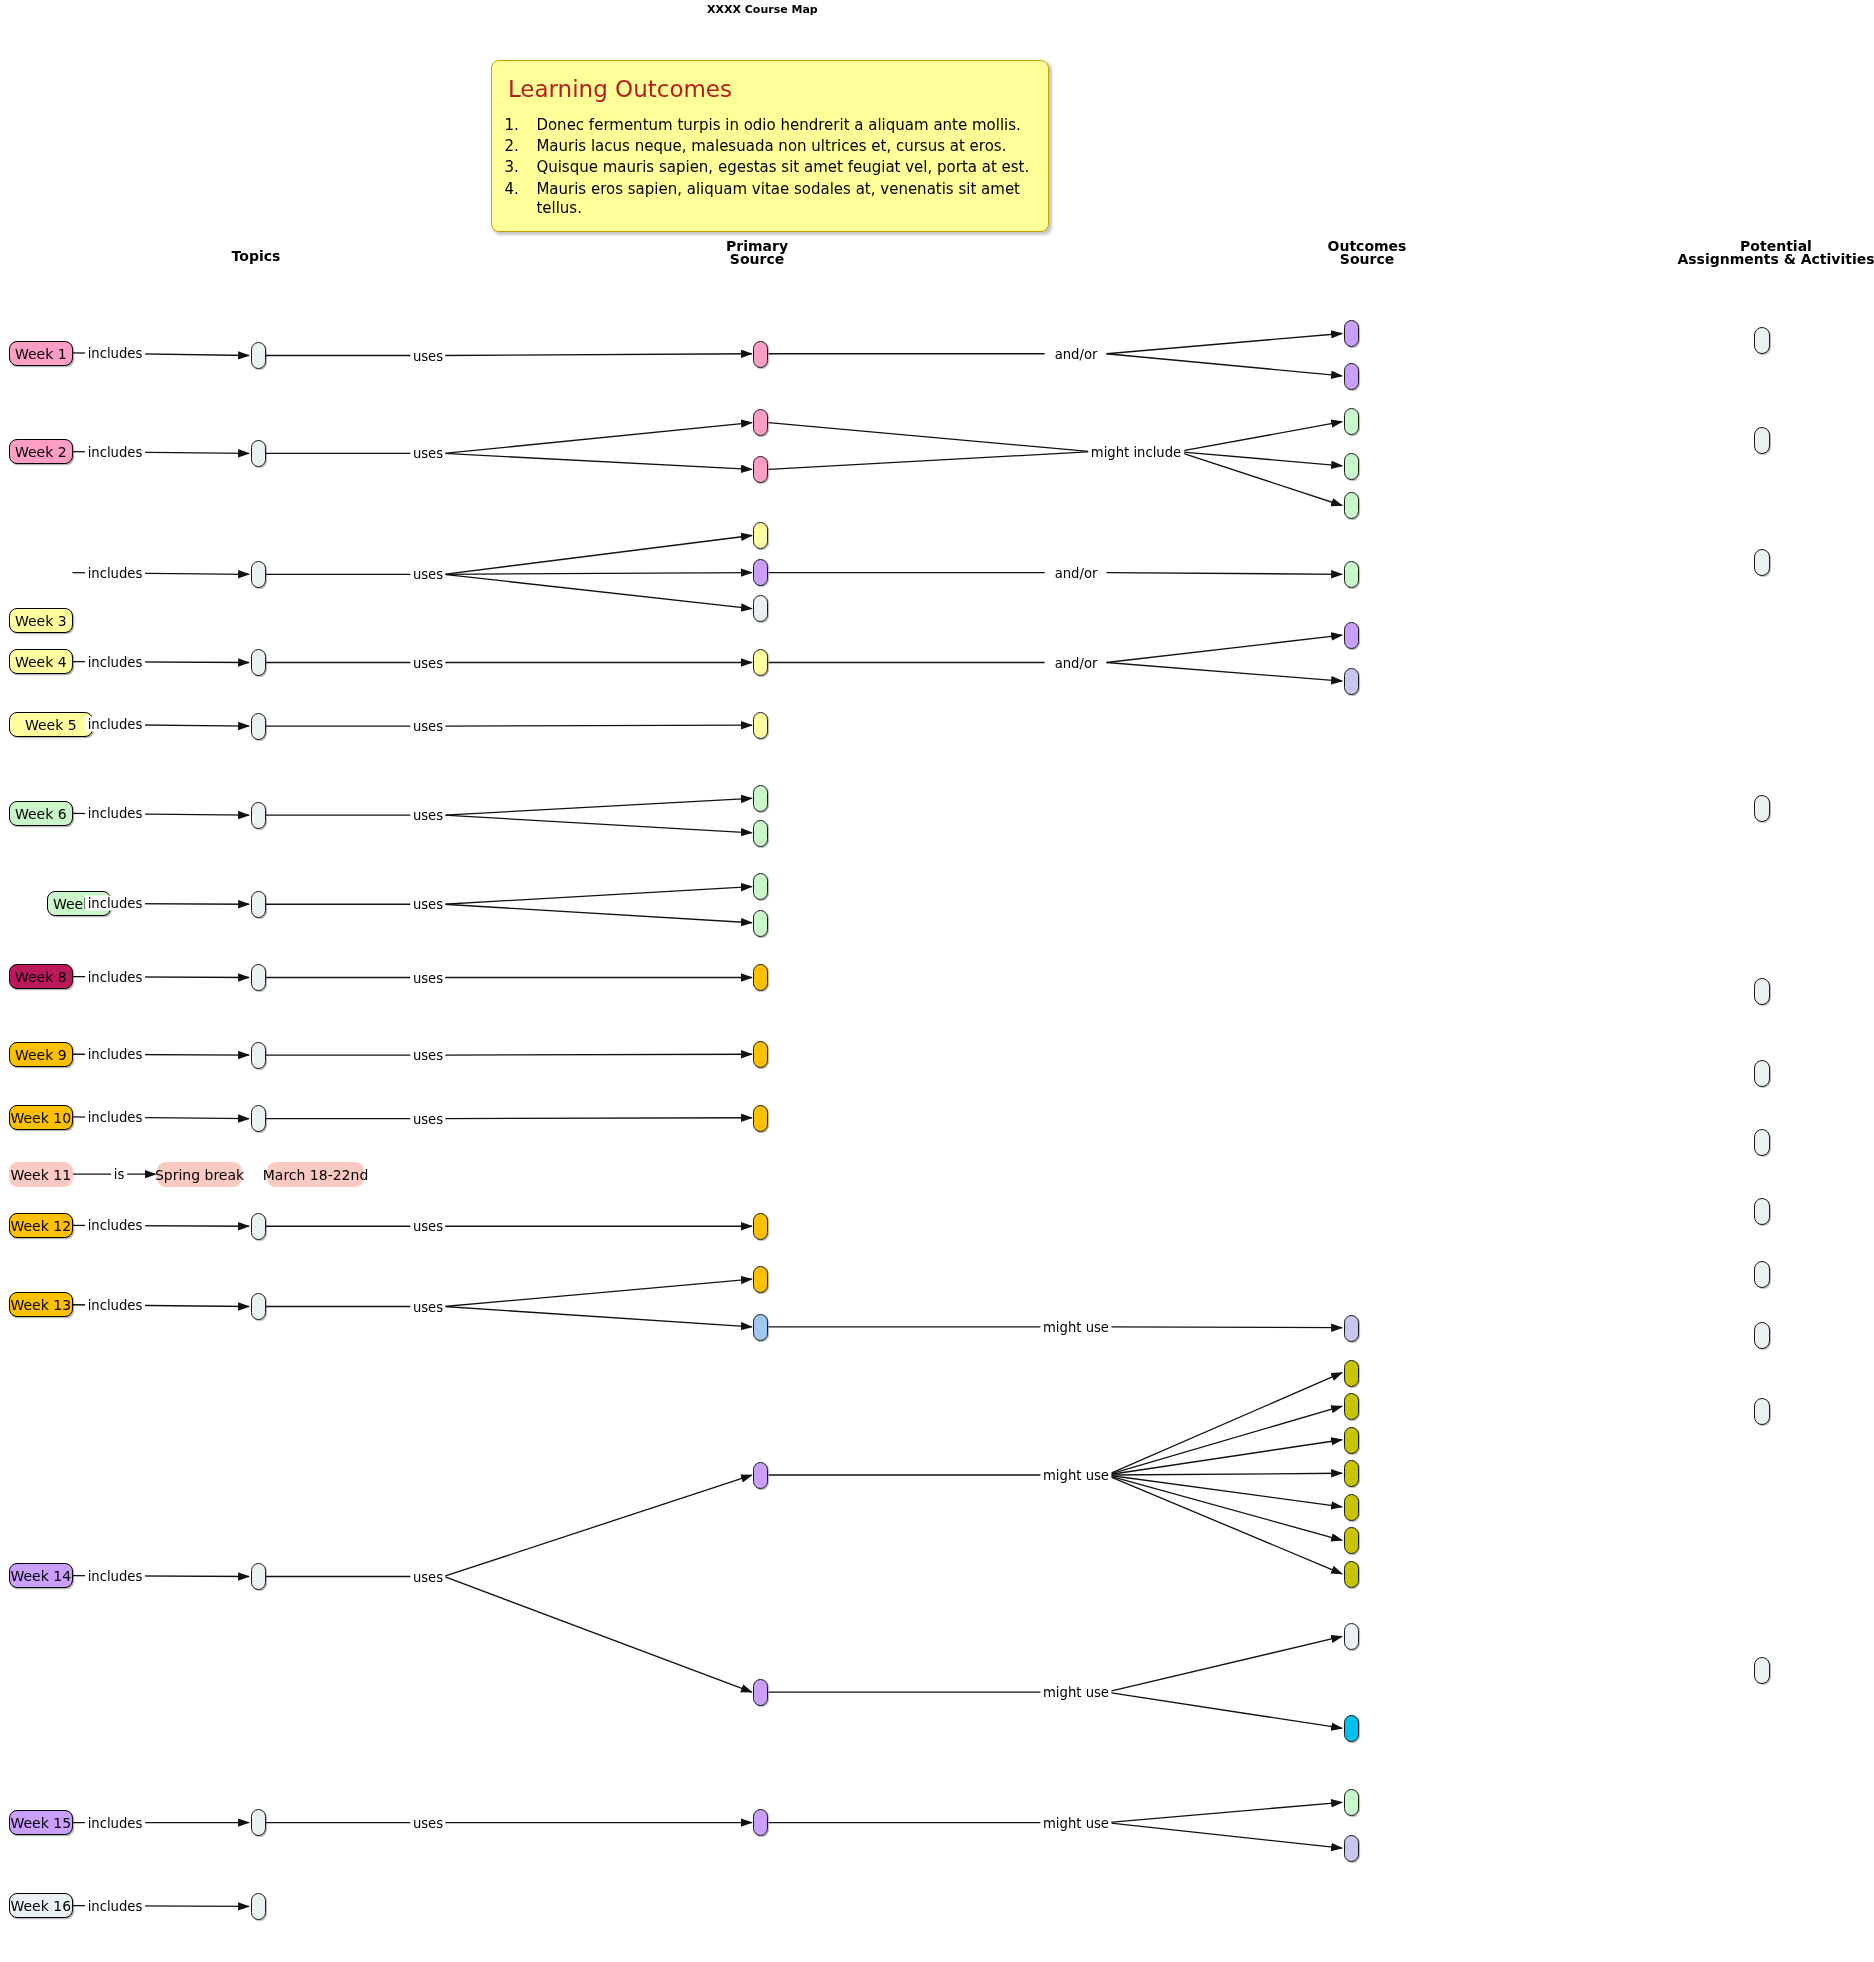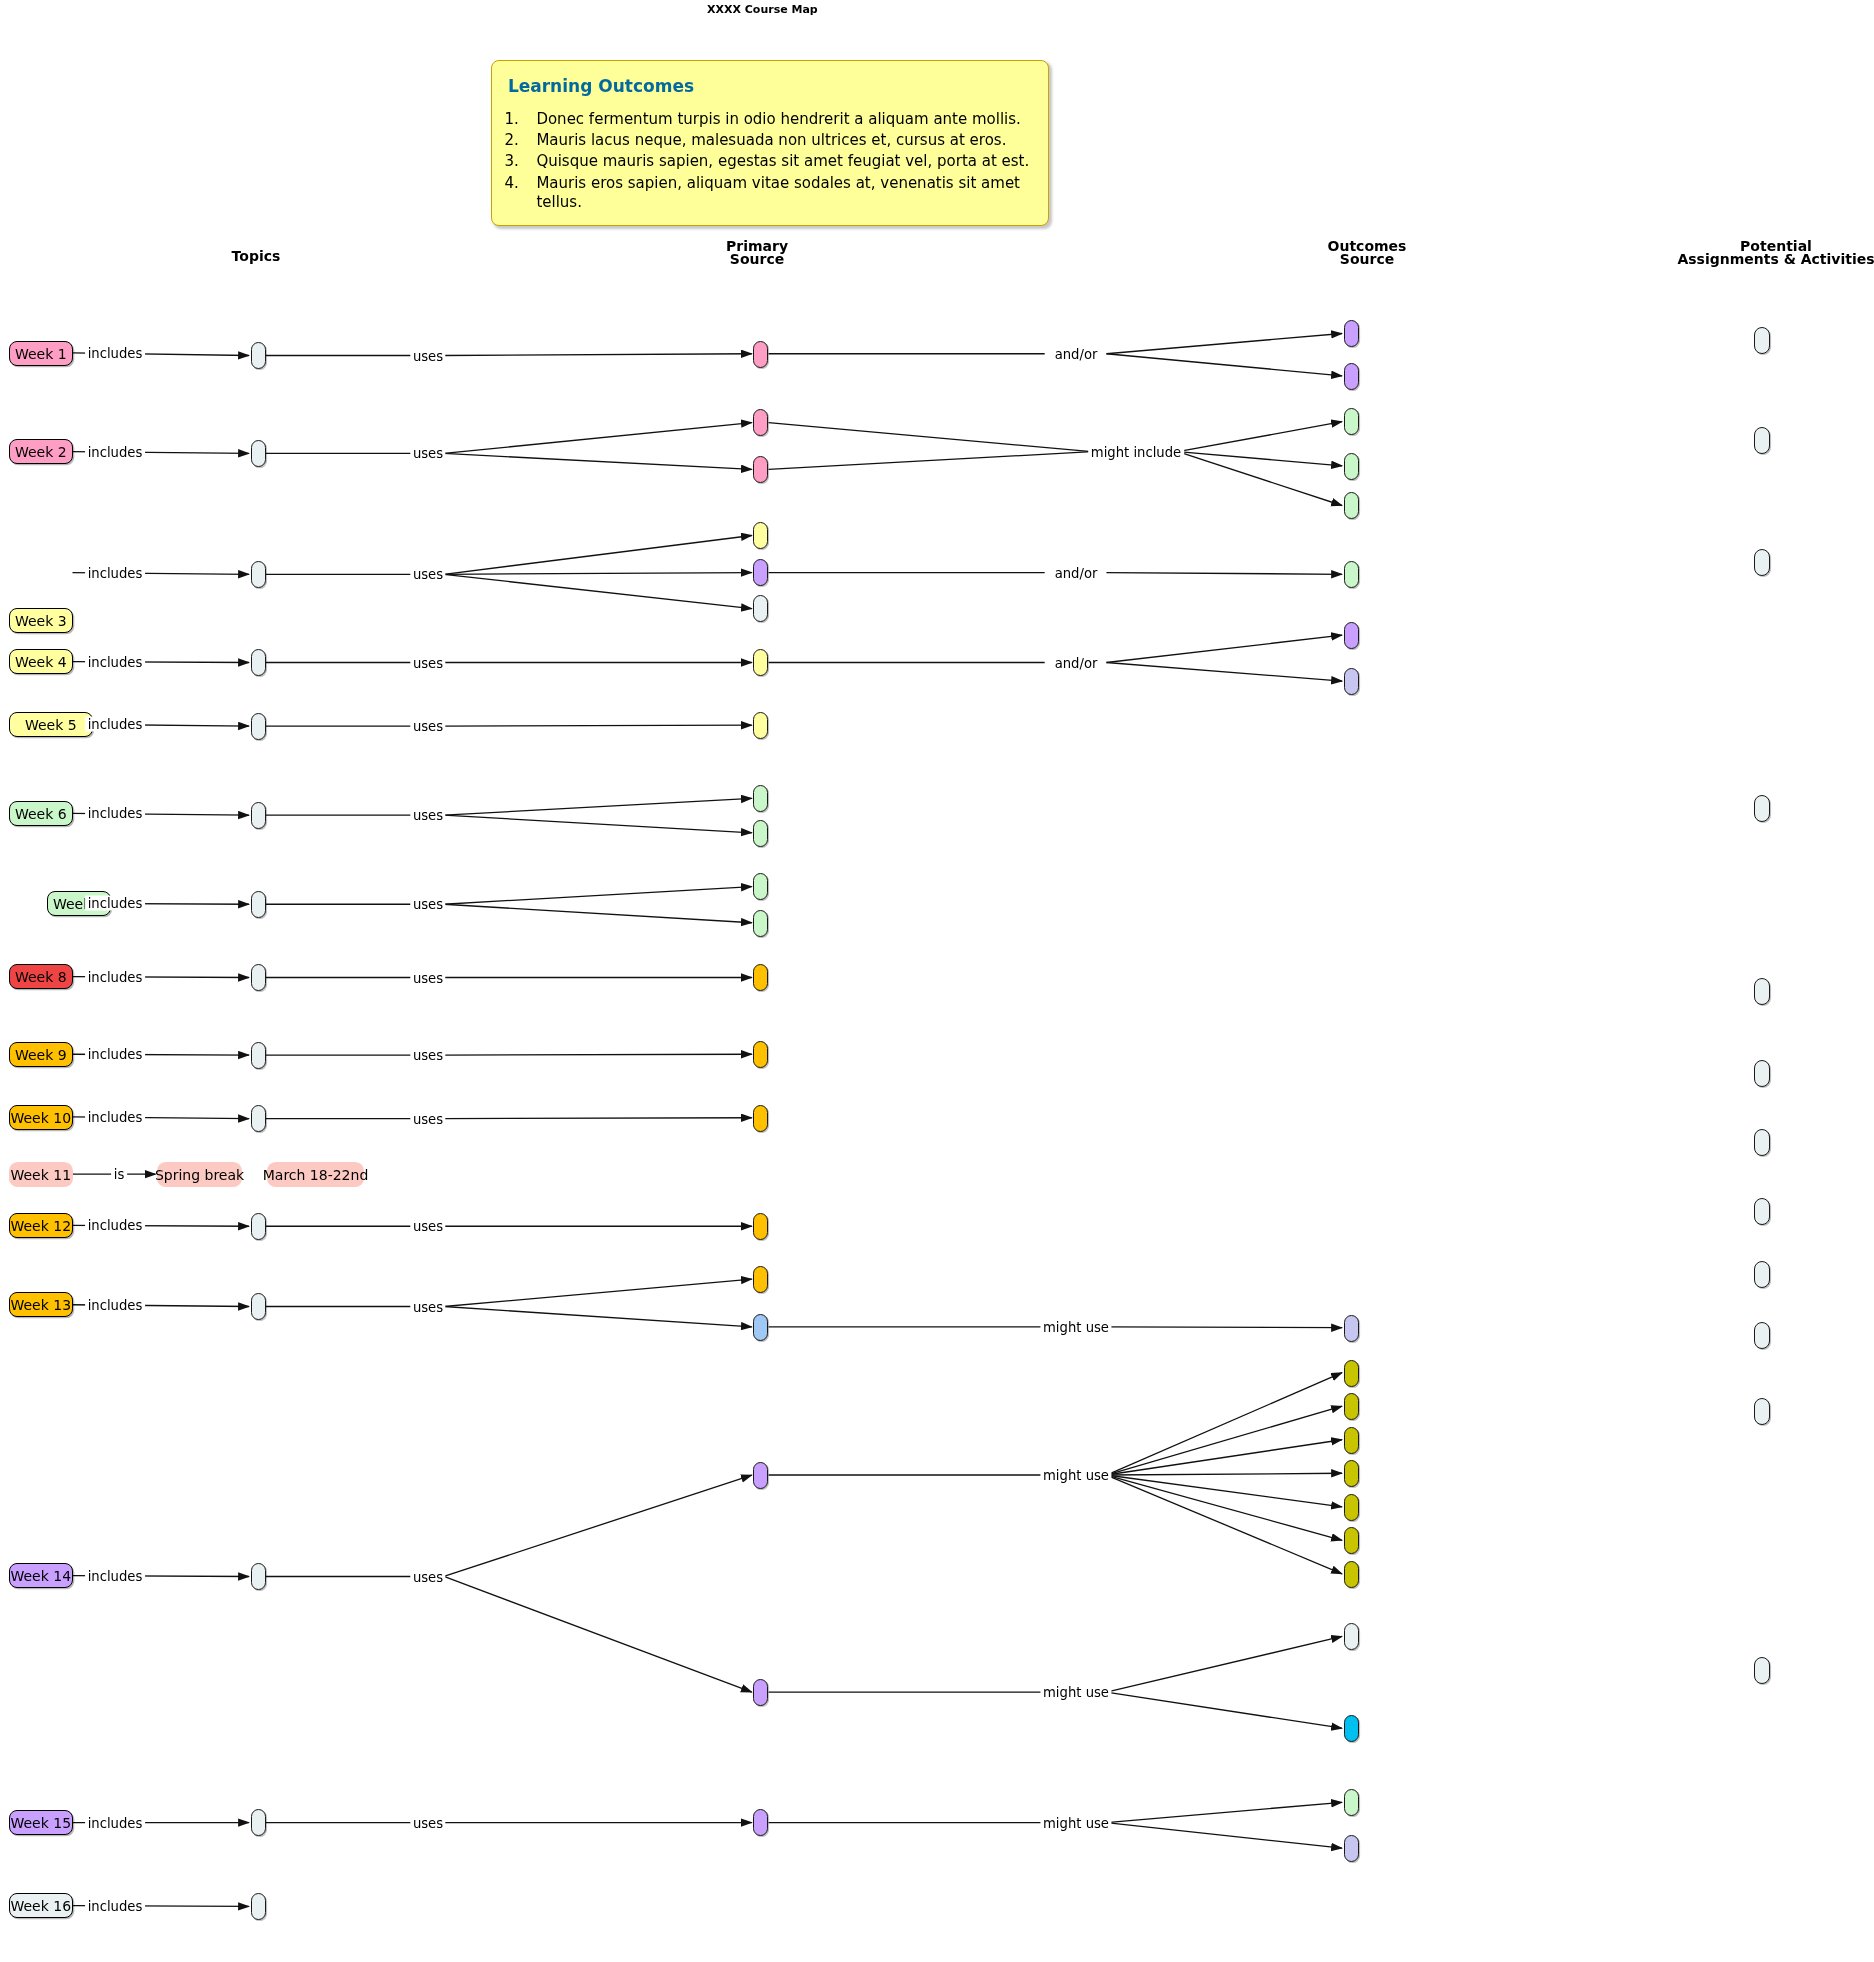--- a/index.html
+++ b/index.html
@@ -4,21 +4,21 @@
 <style>
   html,body{margin:0;padding:0;background:#ffffff;}
   body{width:1875px;height:1962px;font-family:"DejaVu Sans","Liberation Sans",sans-serif;position:relative;overflow:hidden;}
   #stage{position:absolute;left:0;top:0;width:1875px;height:1962px;}
   svg.layer{position:absolute;left:0;top:0;width:1875px;height:1962px;pointer-events:none;}
   .title{position:absolute;font-size:11px;font-weight:bold;color:#000;white-space:nowrap;}
   .colhead{position:absolute;font-size:14px;font-weight:bold;color:#000;text-align:center;line-height:13.2px;white-space:nowrap;}
   .outcomes{position:absolute;left:491px;top:60px;width:558px;
             background:#ffff99;border:1.2px solid #c8a200;border-radius:8px;
             box-shadow:2.6px 2.6px 2.6px rgba(0,0,0,0.22);padding:8.8px 12.4px 10.6px 12.4px;box-sizing:border-box;}
-  .outcomes h2{margin:6.2px 0 14px 3.5px;font-size:17px;font-weight:bold;color:#0369a1;}
+  .outcomes h2{margin:6.2px 0 14px 3.5px;font-size:23px;font-weight:normal;color:#b91c1c;}
   .outcomes ol{margin:0;padding:0;list-style:none;}
   .outcomes li{display:flex;font-size:15px;color:#000;line-height:19.4px;margin-bottom:1.8px;}
   .outcomes li .num{width:32px;flex:0 0 32px;}
   .pill{position:absolute;box-sizing:border-box;display:flex;align-items:center;justify-content:center;
         font-size:14px;color:#000;border-radius:8px;white-space:nowrap;}
   .pill.bordered{border:1.4px solid #000;box-shadow:1.3px 1.3px 0 rgba(0,0,0,0.28);}
   .pill.soft{border:none;border-radius:8.8px;}
   .edgelabel{position:absolute;font-size:13.2px;color:#000;background:#fff;padding:0 2.6px;white-space:nowrap;
              transform:translate(-50%,-50%);}
   .node{position:absolute;box-sizing:border-box;border:1.4px solid #1a1a1a;border-radius:881px;}
@@ -176,21 +176,21 @@
       </div>
       <div class="pill bordered" style="left: 8.8px; top: 712px; width: 84px; height: 25px; background: rgb(255, 255, 160);">
         <span>Week 5</span>
       </div>
       <div class="pill bordered" style="left: 8.8px; top: 801px; width: 64px; height: 25px; background: rgb(201, 247, 201);">
         <span>Week 6</span>
       </div>
       <div class="pill bordered" style="left: 8.8px; top: 891px; width: 64px; height: 25px; background: rgb(201, 247, 201); margin-left: 38px;">
         <span>Week 7</span>
       </div>
-      <div class="pill bordered" style="left: 8.8px; top: 964px; width: 64px; height: 25px; background: #ef4444;">
+      <div class="pill bordered" style="left: 8.8px; top: 964px; width: 64px; height: 25px; background: #be185d;">
         <span>Week 8</span>
       </div>
       <div class="pill bordered" style="left: 8.8px; top: 1042px; width: 64px; height: 25px; background: rgb(255, 192, 0);">
         <span>Week 9</span>
       </div>
       <div class="pill bordered" style="left: 8.8px; top: 1105px; width: 64px; height: 25px; background: rgb(255, 192, 0);">
         <span>Week 10</span>
       </div>
       <div class="pill soft" style="left: 8.8px; top: 1162px; width: 64px; height: 25px; background: rgb(252, 202, 195);">
         <span>Week 11</span>

